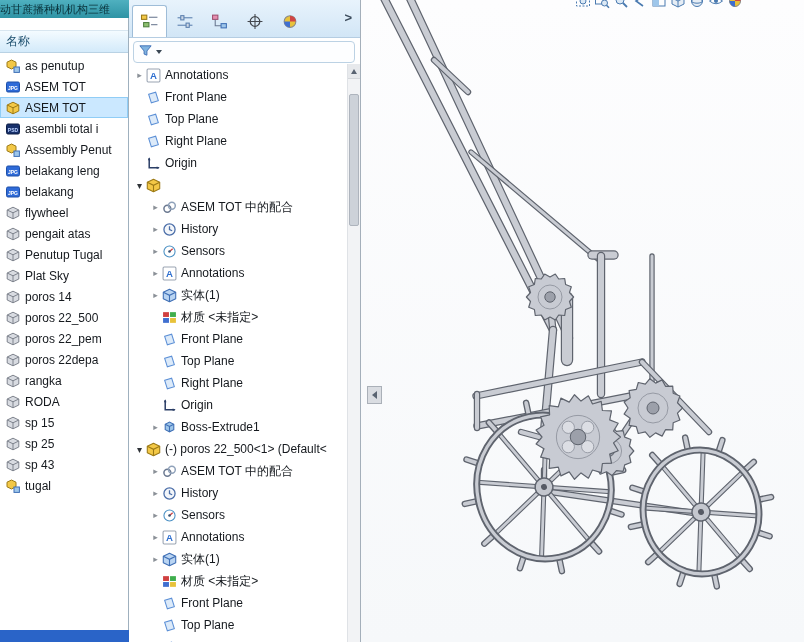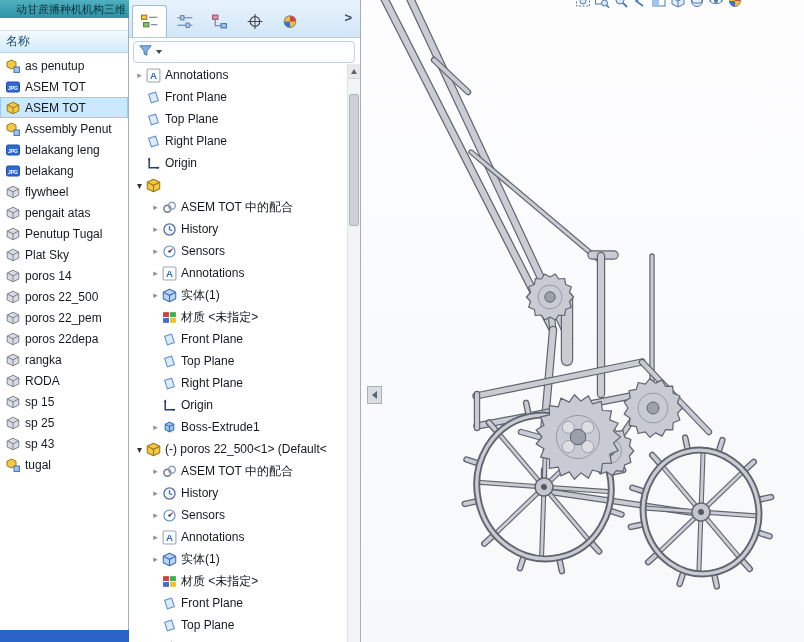--- a/index.html
+++ b/index.html
@@ -2,21 +2,21 @@
 <html><head>
 <meta charset="utf-8">
 <style>
   html,body{margin:0;padding:0;background:#e8e8e8;}
   .screen{position:relative;width:804px;height:642px;overflow:hidden;background:#fff;
     font-family:"Liberation Sans","DejaVu Sans",sans-serif;font-size:12px;color:#15191e;}
 
   
   .titlebar{position:absolute;left:0;top:0;width:129px;height:18px;
     background:linear-gradient(#4fb0bf,#2e93a4);color:#09313a;font-size:11px;
-    line-height:18px;padding-left:16px;white-space:nowrap;overflow:hidden;}
+    line-height:18px;padding-left:0;white-space:nowrap;overflow:hidden;}
 
   
   .file-panel{position:absolute;left:0;top:18px;width:129px;height:612px;background:#fff;
     border-right:1px solid #9fb0be;box-sizing:border-box;}
   .file-header{margin-top:12px;height:21px;background:linear-gradient(#f4fbff,#d3eafa);
     border-top:1px solid #d8e6f0;border-bottom:1px solid #b9d2e4;color:#1d4f6e;
     line-height:21px;padding-left:6px;font-size:12px;}
   .file-list{padding-top:2px;}
   .file-row{height:21px;display:flex;align-items:center;gap:5px;padding-left:5px;
     white-space:nowrap;overflow:hidden;border:1px solid transparent;box-sizing:border-box;}
@@ -106,20 +106,29 @@
           <span class="fi-label">ASEM TOT</span>
         </div>
         <div class="file-row selected">
           <span class="fi-icon">
             <svg viewBox="0 0 14 14">
               <path d="M7 1.2 12.8 4v6L7 12.8 1.2 10V4Z" fill="#f3c846" stroke="#9c7a16" stroke-linejoin="round"></path>
               <path d="M1.2 4 7 6.8 12.8 4M7 6.8V12.8" fill="none" stroke="#9c7a16"></path>
             </svg>
           </span>
           <span class="fi-label">ASEM TOT</span>
+        </div>
+        <div class="file-row">
+          <span class="fi-icon">
+            <svg viewBox="0 0 14 14">
+              <rect x="0.5" y="2" width="13" height="10" rx="1.5" fill="#17306b" stroke="#0c1d45"></rect>
+              <text x="7" y="9.6" font-size="5" fill="#bcd2ff" text-anchor="middle" font-family="sans-serif" font-weight="bold">PSD</text>
+            </svg>
+          </span>
+          <span class="fi-label">asembli total i</span>
         </div>
         <div class="file-row">
           <span class="fi-icon">
             <svg viewBox="0 0 14 14">
               <path d="M5.5 1 10 3.2v4.6L5.5 10 1 7.8V3.2Z" fill="#f3c846" stroke="#9c7a16"></path>
               <rect x="8" y="8" width="5.4" height="5.4" fill="#9ec6ea" stroke="#3f6fb5"></rect>
             </svg>
           </span>
           <span class="fi-label">Assembly Penut</span>
         </div>

